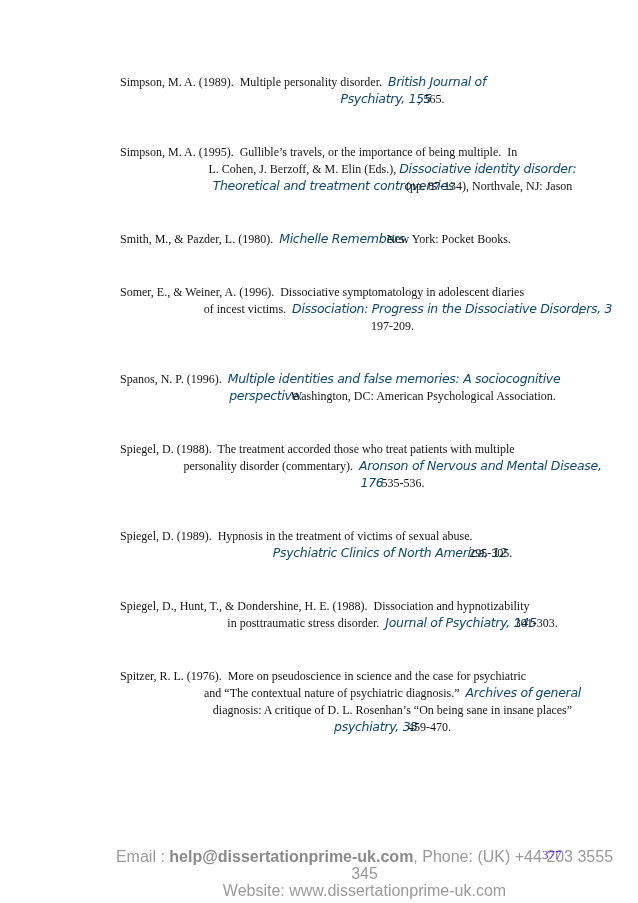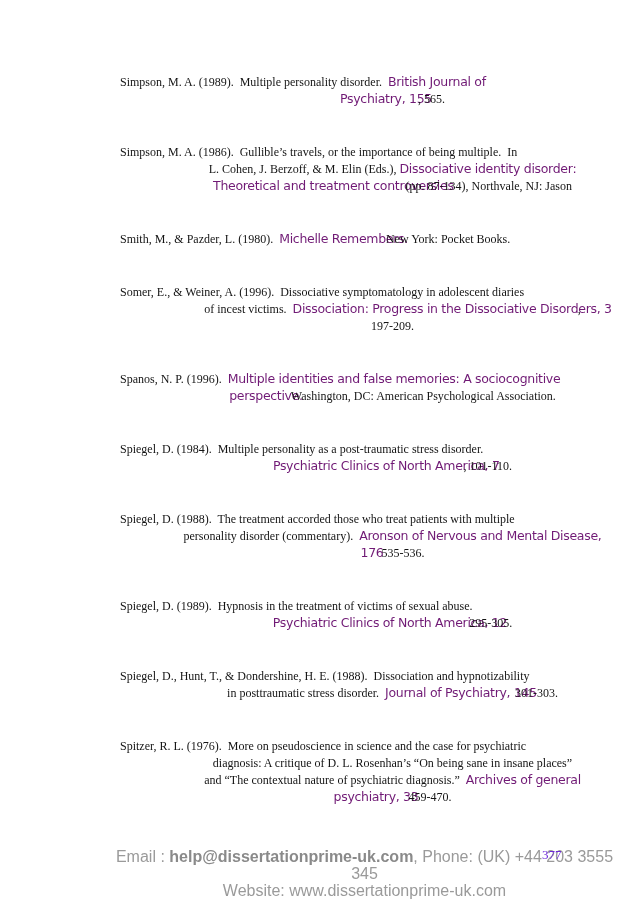--- a/index.html
+++ b/index.html
@@ -35,23 +35,24 @@
     text-align: center;
   }
   .seg {
     font-family: Liberation Serif, serif;
     font-size: 12px;
     white-space: pre;
     color: #141414;
   }
   .seg.it {
     font-family: "DejaVu Sans", sans-serif;
+    font-style: italic;
     font-size: 12.5px;
     letter-spacing: -0.3px;
-    color: #701a75;
+    color: #0c4a6e;
   }
   .footer {
     position: absolute;
     left: 112px;
     top: 848px;
     width: 505px;
     text-align: center;
     font-family: "Liberation Sans", sans-serif;
     font-size: 16px;
     color: #9a9a9a;
@@ -74,57 +75,53 @@
 <body>
 
 <div class="page">
 
   <div class="references" id="references">
       <div class="ref">
         <div class="ref-line"><span class="seg">Simpson, M. A. (1989).  Multiple personality disorder.  </span><span class="seg it">British Journal of</span></div>
         <div class="ref-line cont"><span class="seg it">Psychiatry, 155</span><span class="seg" style="margin-left: -14px;">, 565.</span></div>
       </div>
       <div class="ref">
-        <div class="ref-line"><span class="seg">Simpson, M. A. (1986).  Gullible’s travels, or the importance of being multiple.  In</span></div>
+        <div class="ref-line"><span class="seg">Simpson, M. A. (1995).  Gullible’s travels, or the importance of being multiple.  In</span></div>
         <div class="ref-line cont"><span class="seg">L. Cohen, J. Berzoff, &amp; M. Elin (Eds.), </span><span class="seg it">Dissociative identity disorder:</span></div>
         <div class="ref-line cont"><span class="seg it">Theoretical and treatment controversies</span><span class="seg" style="margin-left: -48px;">(pp. 87-134), Northvale, NJ: Jason</span></div>
       </div>
       <div class="ref">
         <div class="ref-line"><span class="seg">Smith, M., &amp; Pazder, L. (1980).  </span><span class="seg it">Michelle Remembers.</span><span class="seg" style="margin-left: -22px;">New York: Pocket Books.</span></div>
       </div>
       <div class="ref">
         <div class="ref-line"><span class="seg">Somer, E., &amp; Weiner, A. (1996).  Dissociative symptomatology in adolescent diaries</span></div>
         <div class="ref-line cont"><span class="seg">of incest victims.  </span><span class="seg it">Dissociation: Progress in the Dissociative Disorders, 3</span><span class="seg" style="margin-left: -34px;">,</span></div>
         <div class="ref-line cont"><span class="seg">197-209.</span></div>
       </div>
       <div class="ref">
         <div class="ref-line"><span class="seg">Spanos, N. P. (1996).  </span><span class="seg it">Multiple identities and false memories: A sociocognitive</span></div>
         <div class="ref-line cont"><span class="seg it">perspective.</span><span class="seg" style="margin-left: -12px;">Washington, DC: American Psychological Association.</span></div>
       </div>
       <div class="ref">
-        <div class="ref-line"><span class="seg">Spiegel, D. (1984).  Multiple personality as a post-traumatic stress disorder.</span></div>
-        <div class="ref-line cont"><span class="seg it">Psychiatric Clinics of North America, 7</span><span class="seg" style="margin-left: -36px;">, 101-110.</span></div>
-      </div>
-      <div class="ref">
         <div class="ref-line"><span class="seg">Spiegel, D. (1988).  The treatment accorded those who treat patients with multiple</span></div>
         <div class="ref-line cont"><span class="seg">personality disorder (commentary).  </span><span class="seg it">Aronson of Nervous and Mental Disease,</span></div>
         <div class="ref-line cont"><span class="seg it">176</span><span class="seg" style="margin-left: -2px;">535-536.</span></div>
       </div>
       <div class="ref">
         <div class="ref-line"><span class="seg">Spiegel, D. (1989).  Hypnosis in the treatment of victims of sexual abuse.</span></div>
         <div class="ref-line cont"><span class="seg it">Psychiatric Clinics of North America, 12</span><span class="seg" style="margin-left: -38px;">295-305.</span></div>
       </div>
       <div class="ref">
         <div class="ref-line"><span class="seg">Spiegel, D., Hunt, T., &amp; Dondershine, H. E. (1988).  Dissociation and hypnotizability</span></div>
         <div class="ref-line cont"><span class="seg">in posttraumatic stress disorder.  </span><span class="seg it">Journal of Psychiatry, 145</span><span class="seg" style="margin-left: -22px;">301-303.</span></div>
       </div>
       <div class="ref">
         <div class="ref-line"><span class="seg">Spitzer, R. L. (1976).  More on pseudoscience in science and the case for psychiatric</span></div>
+        <div class="ref-line cont"><span class="seg">and “The contextual nature of psychiatric diagnosis.”  </span><span class="seg it">Archives of general</span></div>
         <div class="ref-line cont"><span class="seg">diagnosis: A critique of D. L. Rosenhan’s “On being sane in insane places”</span></div>
-        <div class="ref-line cont"><span class="seg">and “The contextual nature of psychiatric diagnosis.”  </span><span class="seg it">Archives of general</span></div>
         <div class="ref-line cont"><span class="seg it">psychiatry, 33</span><span class="seg" style="margin-left: -10px;">459-470.</span></div>
       </div>
     </div>
 
   <div class="footer">
     <div><span>Email : </span><span class="email-bold">help@dissertationprime-uk.com</span><span>, Phone: (UK) +44 203 3555 345</span></div>
     <div><span>Website: www.dissertationprime-uk.com</span></div>
   </div>
 
   <div class="page-number">377</div>

